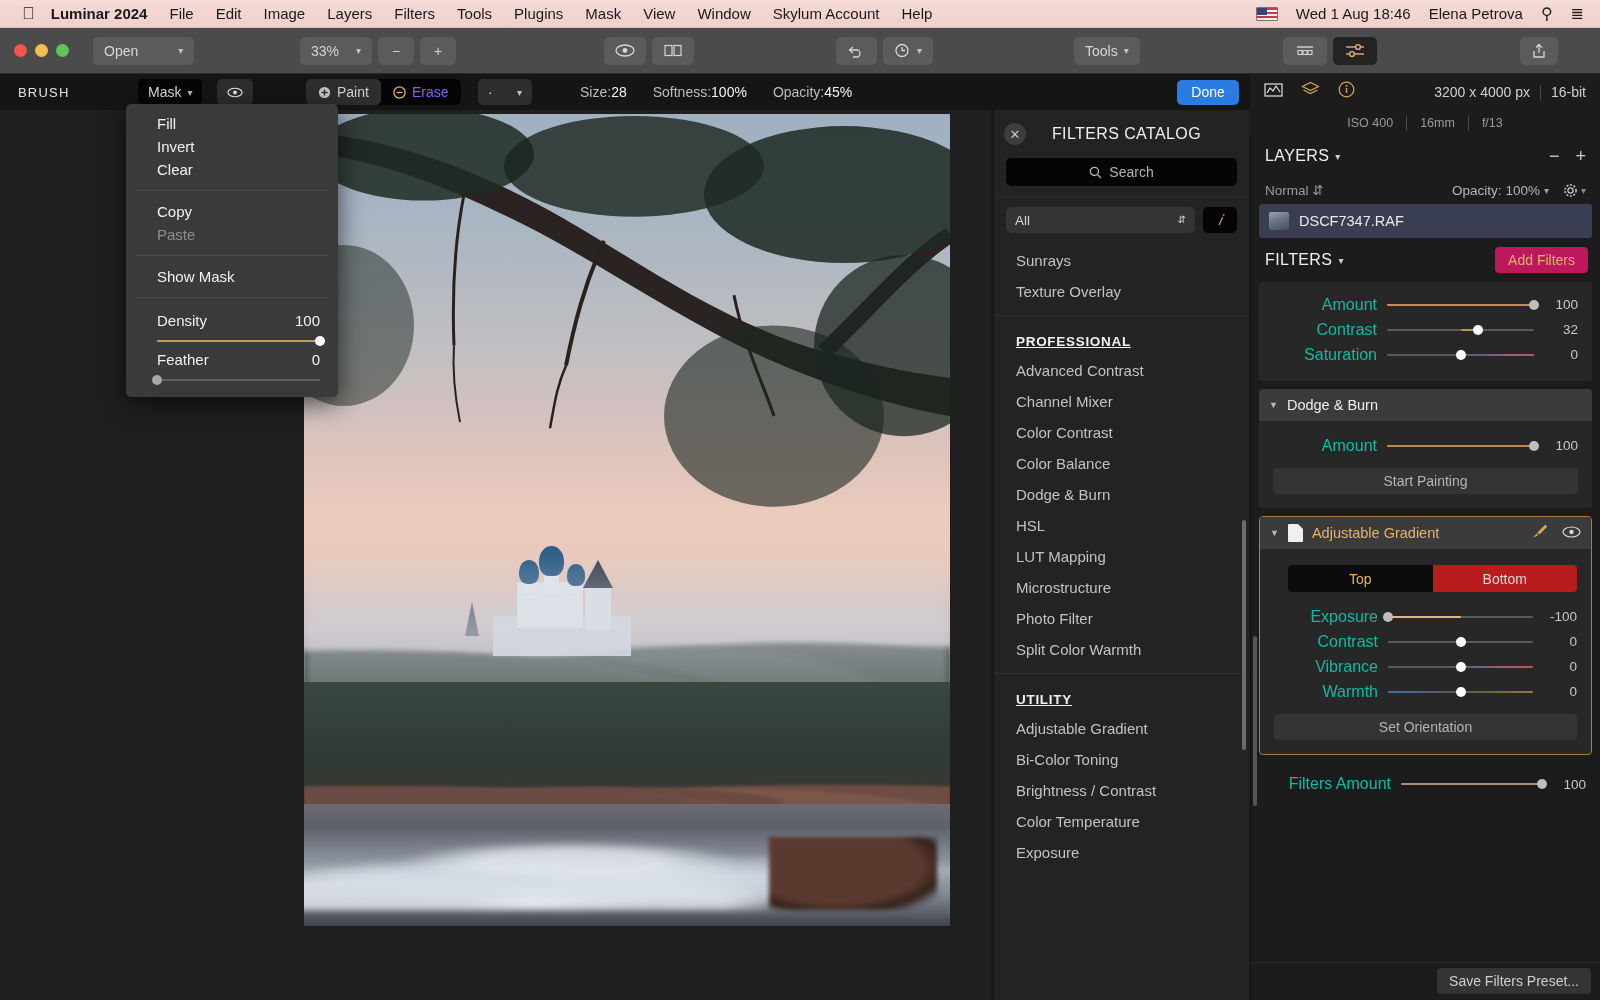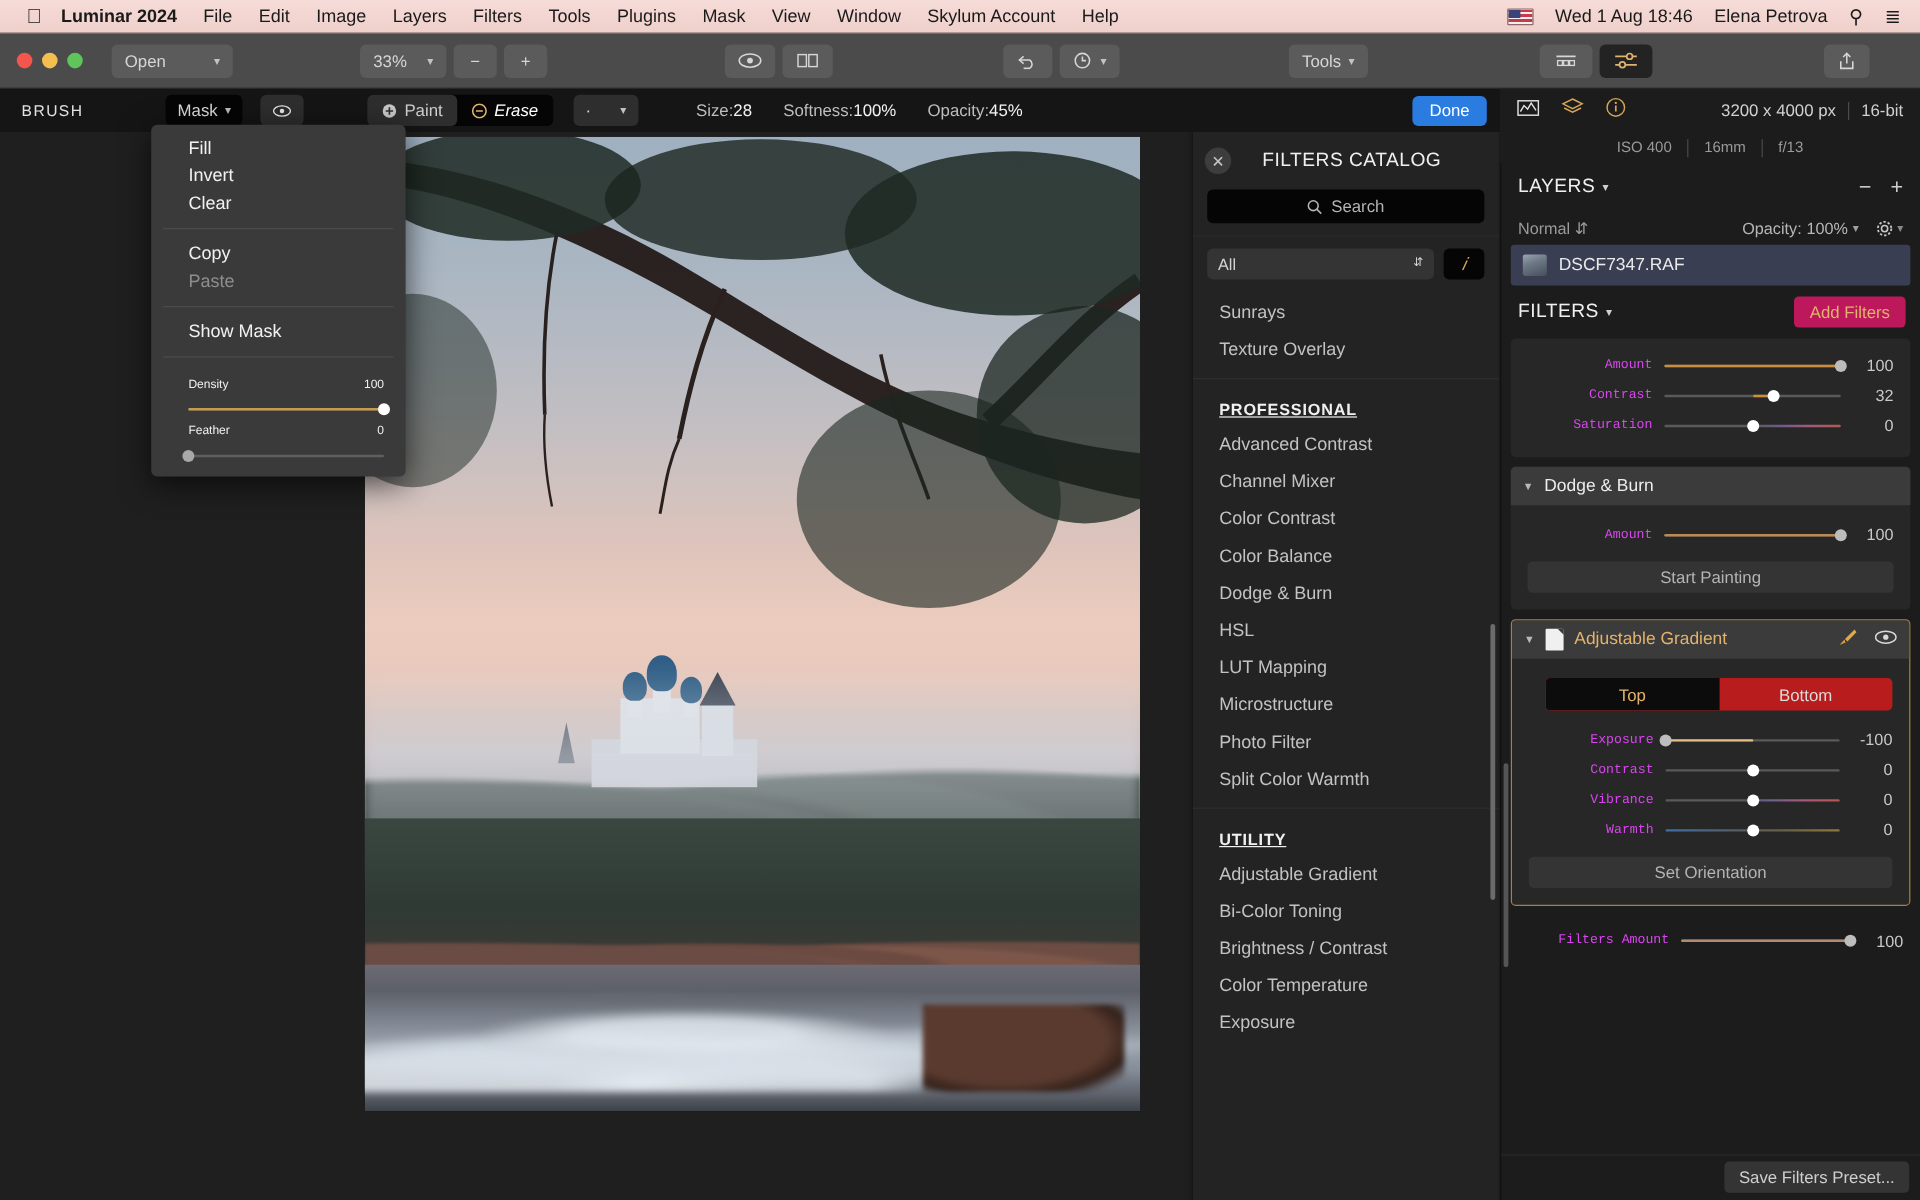--- a/index.html
+++ b/index.html
@@ -61,21 +61,21 @@
   .brushbar .lbl{ margin-left:18px; letter-spacing:1.2px; font-size:13px; color:#e2e2e2; }
   .bb-chip{
     height:26px; padding:0 10px; border-radius:5px; display:flex; align-items:center; gap:6px;
     background:#2e2e2e; color:#dcdcdc; margin-left:10px; font-size:14px;
   }
   .bb-chip.black{ background:#050505; }
   .mask-chip{ position:absolute; left:128px; background:#090909; }
   .eye-chip{ position:absolute; left:207px; width:36px; justify-content:center; background:#2e2e2e;}
   .pe-group{ position:absolute; left:306px; display:flex; background:#050505; border-radius:5px; }
   .pe-group .seg{ height:26px; padding:0 12px; display:flex; align-items:center; gap:6px; font-size:14px; border-radius:5px;}
-  .pe-group .seg.active{ color:#ffffff;font-style:italic; }
+  .pe-group .seg.active{ color:#8b5cf6; }
   .pe-group .seg.inactive{ color:#cfcfcf; background:#2e2e2e;}
   .brush-size-chip{ position:absolute; left:468px; width:54px; justify-content:space-between; background:#2e2e2e;}
   .bb-stats{ position:absolute; left:580px; display:flex; gap:26px; color:#bdbdbd; font-size:14px;}
   .bb-stats b{ color:#f2f2f2; font-weight:normal; }
   .done-btn{
     position:absolute; left:1177px; height:25px; width:62px; background:#2a7ce0; color:#fff;
     border-radius:5px; display:flex; align-items:center; justify-content:center; font-size:14px;
   }
 
   
@@ -243,21 +243,21 @@
   .fcard-body{ padding:12px 0 12px 0; }
   .fcard.highlight{ border:1px solid #a87f43; background:#272727; }
   .fcard.highlight .fcard-head{ background:#3b3b3b; color:#e3b36c; border-radius:3px 3px 0 0; }
   .hl-title{ color:#e3b36c; }
   .doc-ico{ width:15px; height:18px; background:#f0f0f0; border-radius:1px; position:relative; }
   .doc-ico::after{ content:""; position:absolute; right:0; top:0; border-width:0 5px 5px 0; border-style:solid;
                    border-color:transparent #3b3b3b transparent transparent; }
   .hd-actions{ margin-left:auto; display:flex; align-items:center; gap:14px; }
 
   .slider-row{ display:flex; align-items:center; height:25px; padding:0 14px 0 0; }
-  .s-label{ width:128px; text-align:right; font-size:11px; color:#d946ef; padding-right:10px;font-family:Liberation Mono, monospace; }
+  .s-label{ width:128px; text-align:right; font-size:16px; color:#14b8a6; padding-right:10px; }
   .s-track{ position:relative; flex:1; height:2px; background:#5a5a5a; border-radius:2px; }
   .s-fill{ position:absolute; left:0; top:0; height:2px; border-radius:2px; }
   .s-knob{ position:absolute; top:-4px; width:10px; height:10px; border-radius:50%; background:#fff;
            transform:translateX(-50%); }
   .s-knob.grey{ background:#bdbdbd; }
   .s-val{ width:44px; text-align:right; font-size:13.5px; color:#c8c8c8; padding-left:12px; }
 
   .wide-btn{
     margin:10px 14px 2px 14px; height:26px; background:#343434; border-radius:4px;
     display:flex; align-items:center; justify-content:center; font-size:14px; color:#b4b4b4;
@@ -277,21 +277,21 @@
 
   
   .maskmenu{
     position:absolute; top:104px; left:126px; width:212px; background:#3a3a3a;
     border-radius:5px; box-shadow:0 6px 26px rgba(0,0,0,.65); padding:8px 0 12px 0; z-index:40;
   }
   .mm-item{ height:23px; display:flex; align-items:center; padding:0 18px 0 31px; font-size:15px; color:#f1f1f1; }
   .mm-item.dim{ color:#8e8e8e; }
   .mm-sep{ height:1px; background:#4b4b4b; margin:9px 10px; }
   .mm-slider{ padding:2px 18px 0 31px; }
-  .mm-row{ display:flex; align-items:center; justify-content:space-between; font-size:10px; color:#f1f1f1; height:23px;}
+  .mm-row{ display:flex; align-items:center; justify-content:space-between; font-size:15px; color:#f1f1f1; height:23px;}
   .mm-track{ position:relative; height:2px; background:#5f5f5f; margin:8px 0 4px 0; border-radius:2px;}
   .mm-fill{ position:absolute; left:0; top:0; height:2px; background:#c79a52; border-radius:2px;}
   .mm-knob{ position:absolute; top:-4px; width:10px;height:10px;border-radius:50%; background:#fff; transform:translateX(-50%);}
   .mm-knob.grey{ background:#a8a8a8; }
 </style>
 </head>
 <body>
 
 <div class="app">
 

